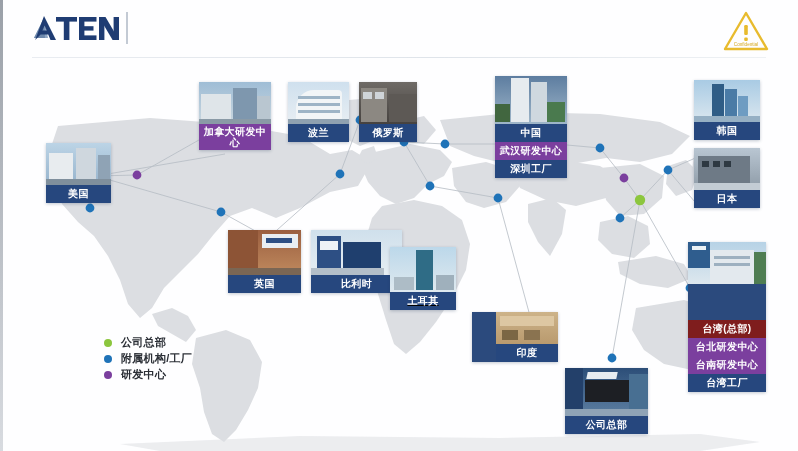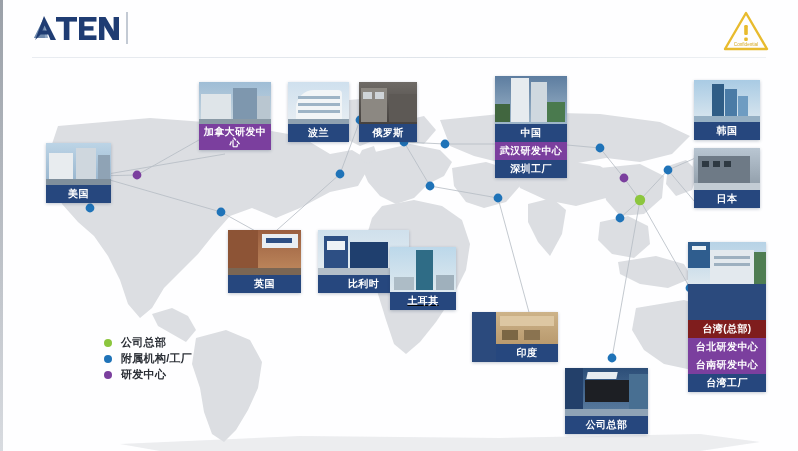--- a/index.html
+++ b/index.html
@@ -276,21 +276,21 @@
   <div class="card" style="left:228px;top:230px;width:73px;">
     <div class="photo" style="height:45px;background:linear-gradient(180deg,#9b5f40,#c08a5e);">
       <div class="bldg" style="left:0;top:0;width:30px;height:45px;background:#8d5436;"></div>
       <div class="bldg" style="left:34px;top:4px;width:36px;height:14px;background:#e9eef2;"></div>
       <div class="bldg" style="left:38px;top:8px;width:26px;height:5px;background:#2d4f84;"></div>
       <div class="bldg" style="left:0;bottom:0;width:73px;height:7px;background:#7a6654;"></div>
     </div>
     <span class="lbl blue">英国</span>
   </div>
 
-  <div class="card" style="left:318px;top:230px;width:91px;">
+  <div class="card" style="left:311px;top:230px;width:91px;">
     <div class="photo" style="height:45px;background:linear-gradient(180deg,#cfe0ec,#e6edf2);">
       <div class="bldg" style="left:6px;top:6px;width:24px;height:32px;background:#2d4f84;"></div>
       <div class="bldg" style="left:9px;top:11px;width:18px;height:9px;background:#eef2f6;"></div>
       <div class="bldg" style="left:32px;top:12px;width:38px;height:26px;background:#1f3f6e;"></div>
       <div class="bldg" style="left:0;bottom:0;width:73px;height:7px;background:#b3bec8;"></div>
     </div>
     <span class="lbl blue">比利时</span>
   </div>
 
   <div class="card" style="left:390px;top:247px;width:66px;text-decoration:underline;">

